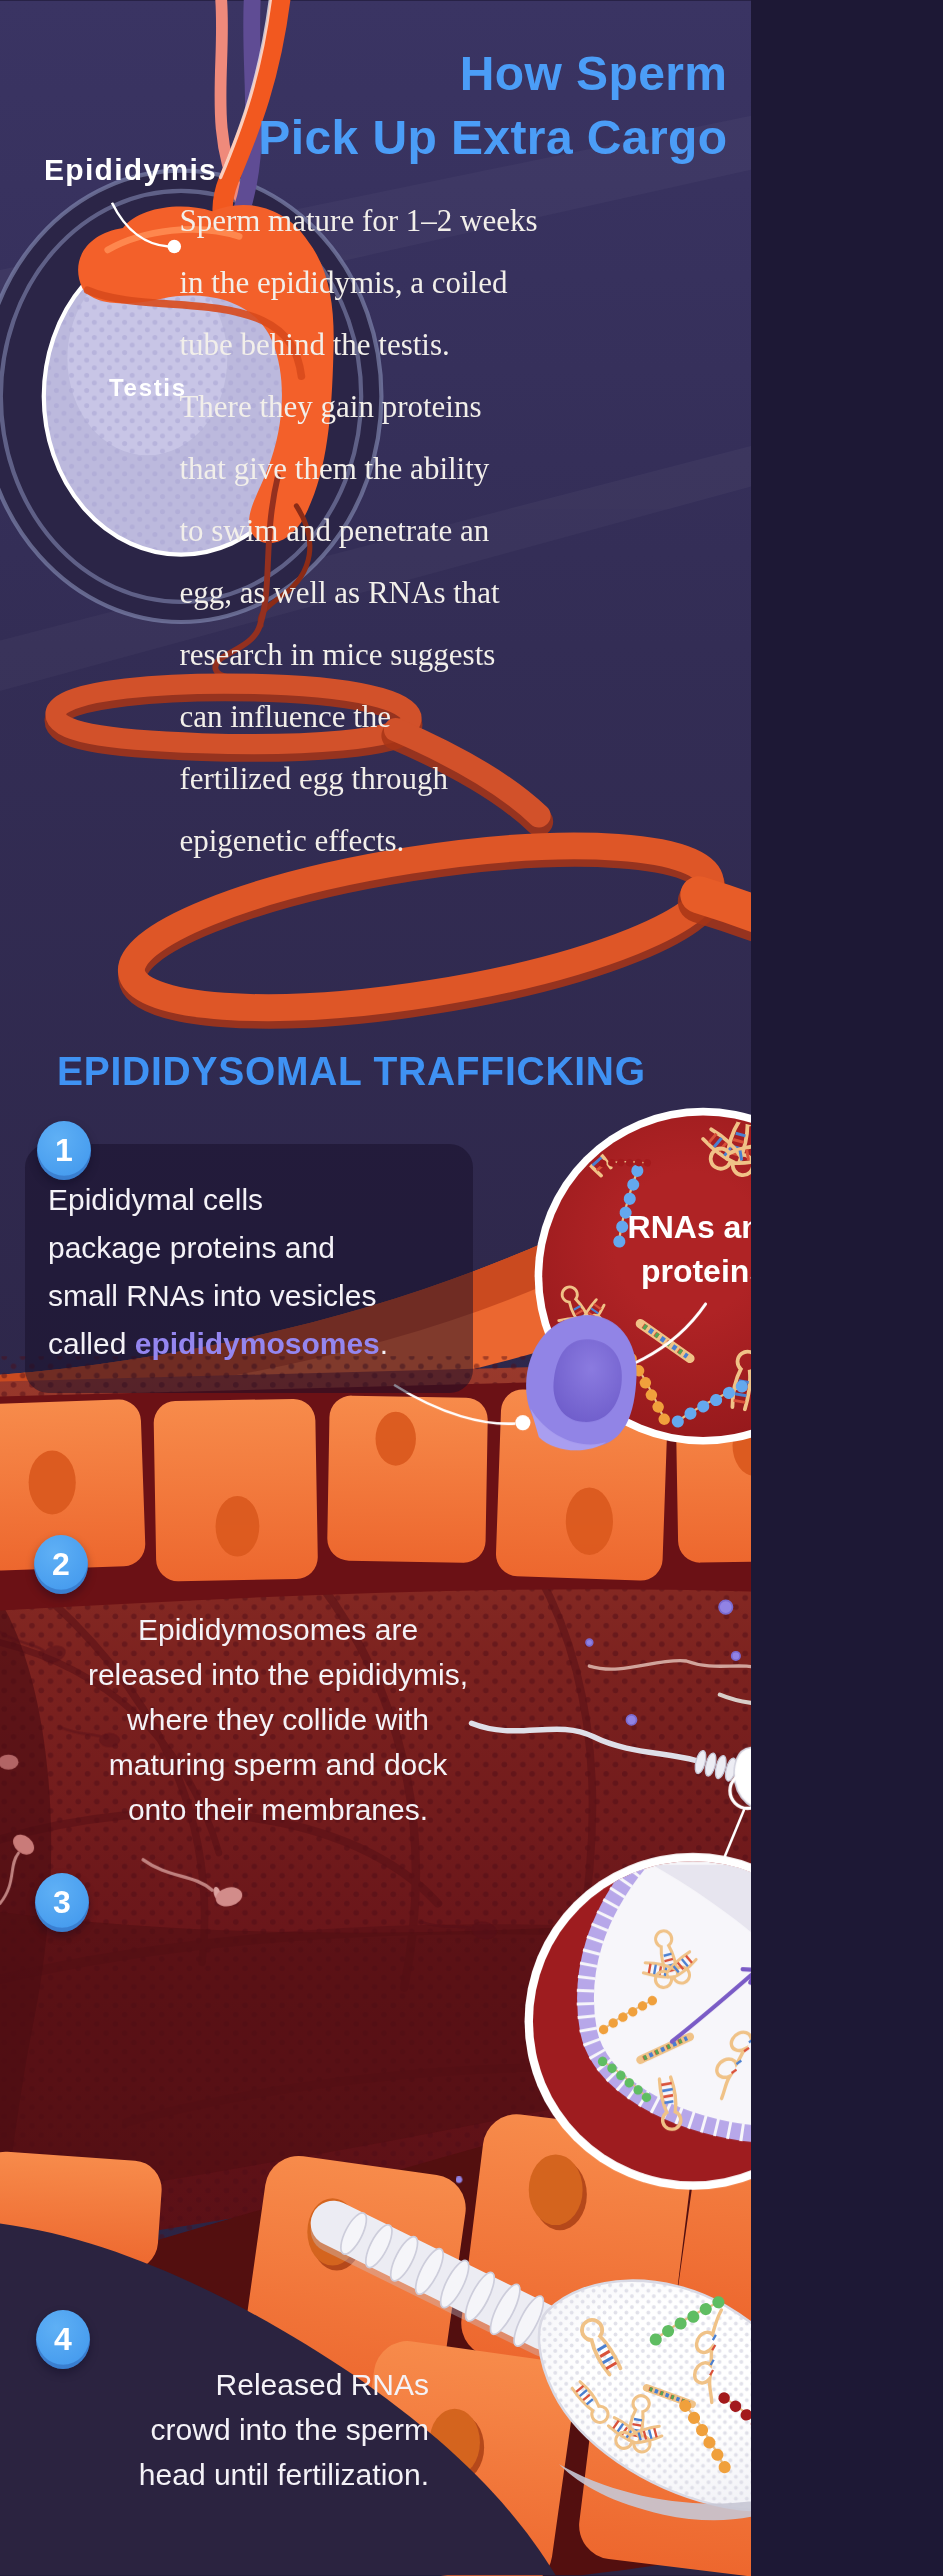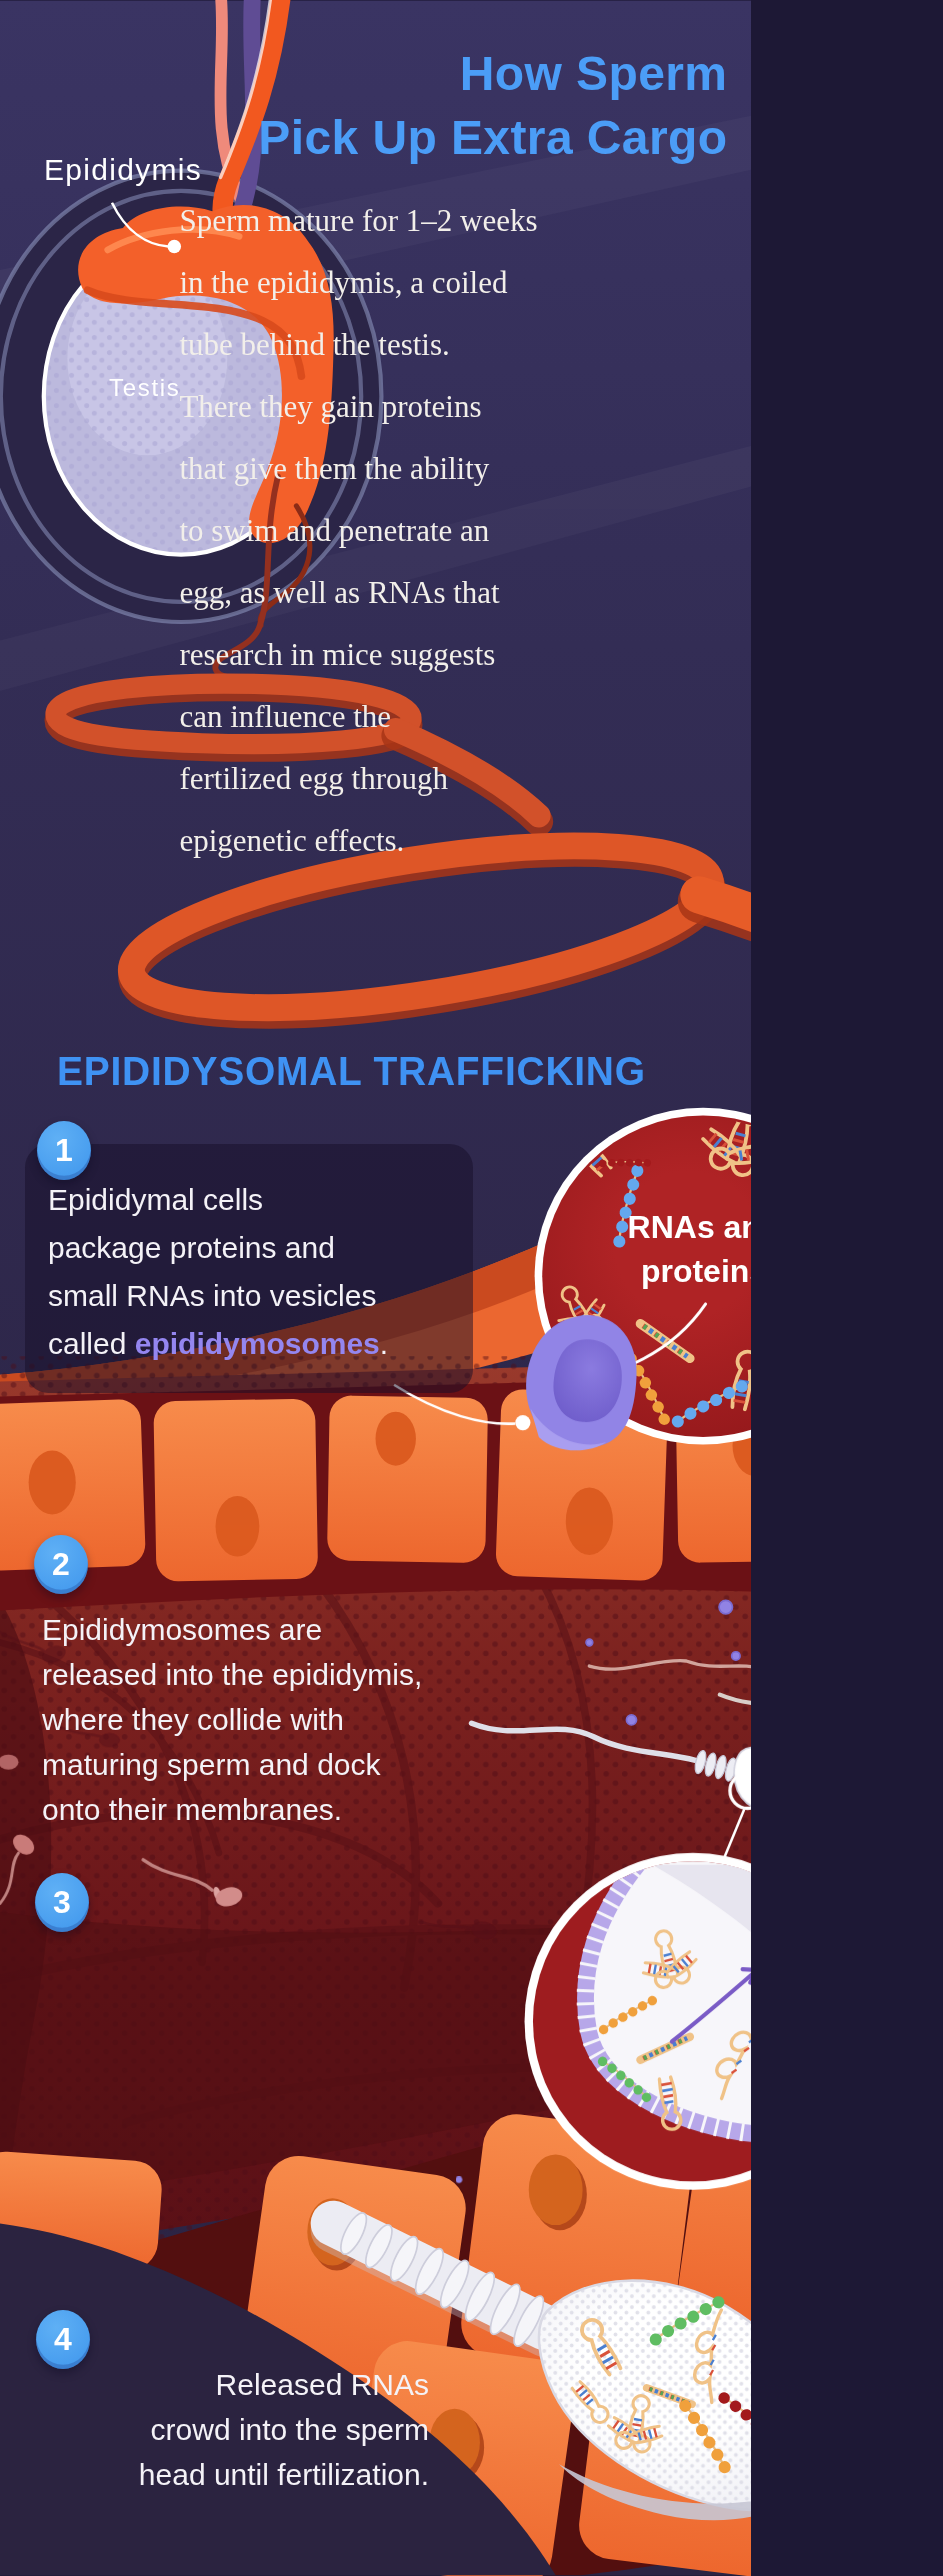--- a/index.html
+++ b/index.html
@@ -6,35 +6,35 @@
   .stage{position:relative;width:751px;height:2576px;overflow:hidden;
          font-family:"Liberation Sans","DejaVu Sans",sans-serif;}
   .stage svg.art{position:absolute;left:0;top:0;}
   .txt{position:absolute;color:#F2EFEA;}
   .preline{white-space:pre-line;}
   .title{top:42px;right:23.6px;width:505px;text-align:right;
          font-weight:700;font-size:48px;line-height:64px;letter-spacing:0.4px;color:#4B9DF7;}
   .intro{top:190px;right:23.6px;width:548px;text-align:left;
          font-family:"Liberation Serif","DejaVu Serif",serif;
          font-weight:400;font-size:31px;line-height:62px;color:#F2EFEA;}
-  .anat-label{font-weight:400;color:#FFFFFF;}
+  .anat-label{font-weight:700;color:#FFFFFF;}
   .lbl-epi{left:44px;top:153px;font-size:30px;letter-spacing:1.3px;}
   .lbl-testis{left:109px;top:374px;font-size:24px;letter-spacing:1.7px;}
   .heading{left:57px;top:1048px;font-weight:800;font-size:41px;letter-spacing:0.8px;
            color:#3F92F3;transform:scaleX(.95);transform-origin:left center;}
   .panel{position:absolute;left:25px;top:1144px;width:448px;height:249px;
          border-radius:23.6px;background:rgba(22,14,40,.5);}
   .badge{position:absolute;width:54px;height:59px;border-radius:50%;
          background:radial-gradient(circle at 38% 30%,#5FB0F5,#3E95EC);
          box-shadow:0 4.2px 8.4px rgba(10,5,30,.35), inset 0 -4.2px 0 rgba(20,40,120,.25);
          color:#fff;font-weight:700;font-size:32px;display:flex;
          align-items:center;justify-content:center;}
   .step-text{font-weight:500;font-size:30px;line-height:45px;color:#F4F2F7;}
   .s1{left:48px;top:1176px;width:404px;line-height:48px;}
-  .s2{left:42px;top:1607px;width:472px;}
+  .s2{left:42px;top:1607px;width:472px;text-align:center;}
   .s3{left:42px;top:1927px;width:455px;}
   .s4{left:42px;top:2362px;width:387px;text-align:right;}
   .hl{color:#9486F0;font-weight:600;}
   .inset-label{left:598px;top:1205px;width:212px;text-align:center;
                font-weight:700;font-size:32px;line-height:44px;color:#FFFFFF;}
 </style>
 </head>
 <body>
 
 <div class="stage">

